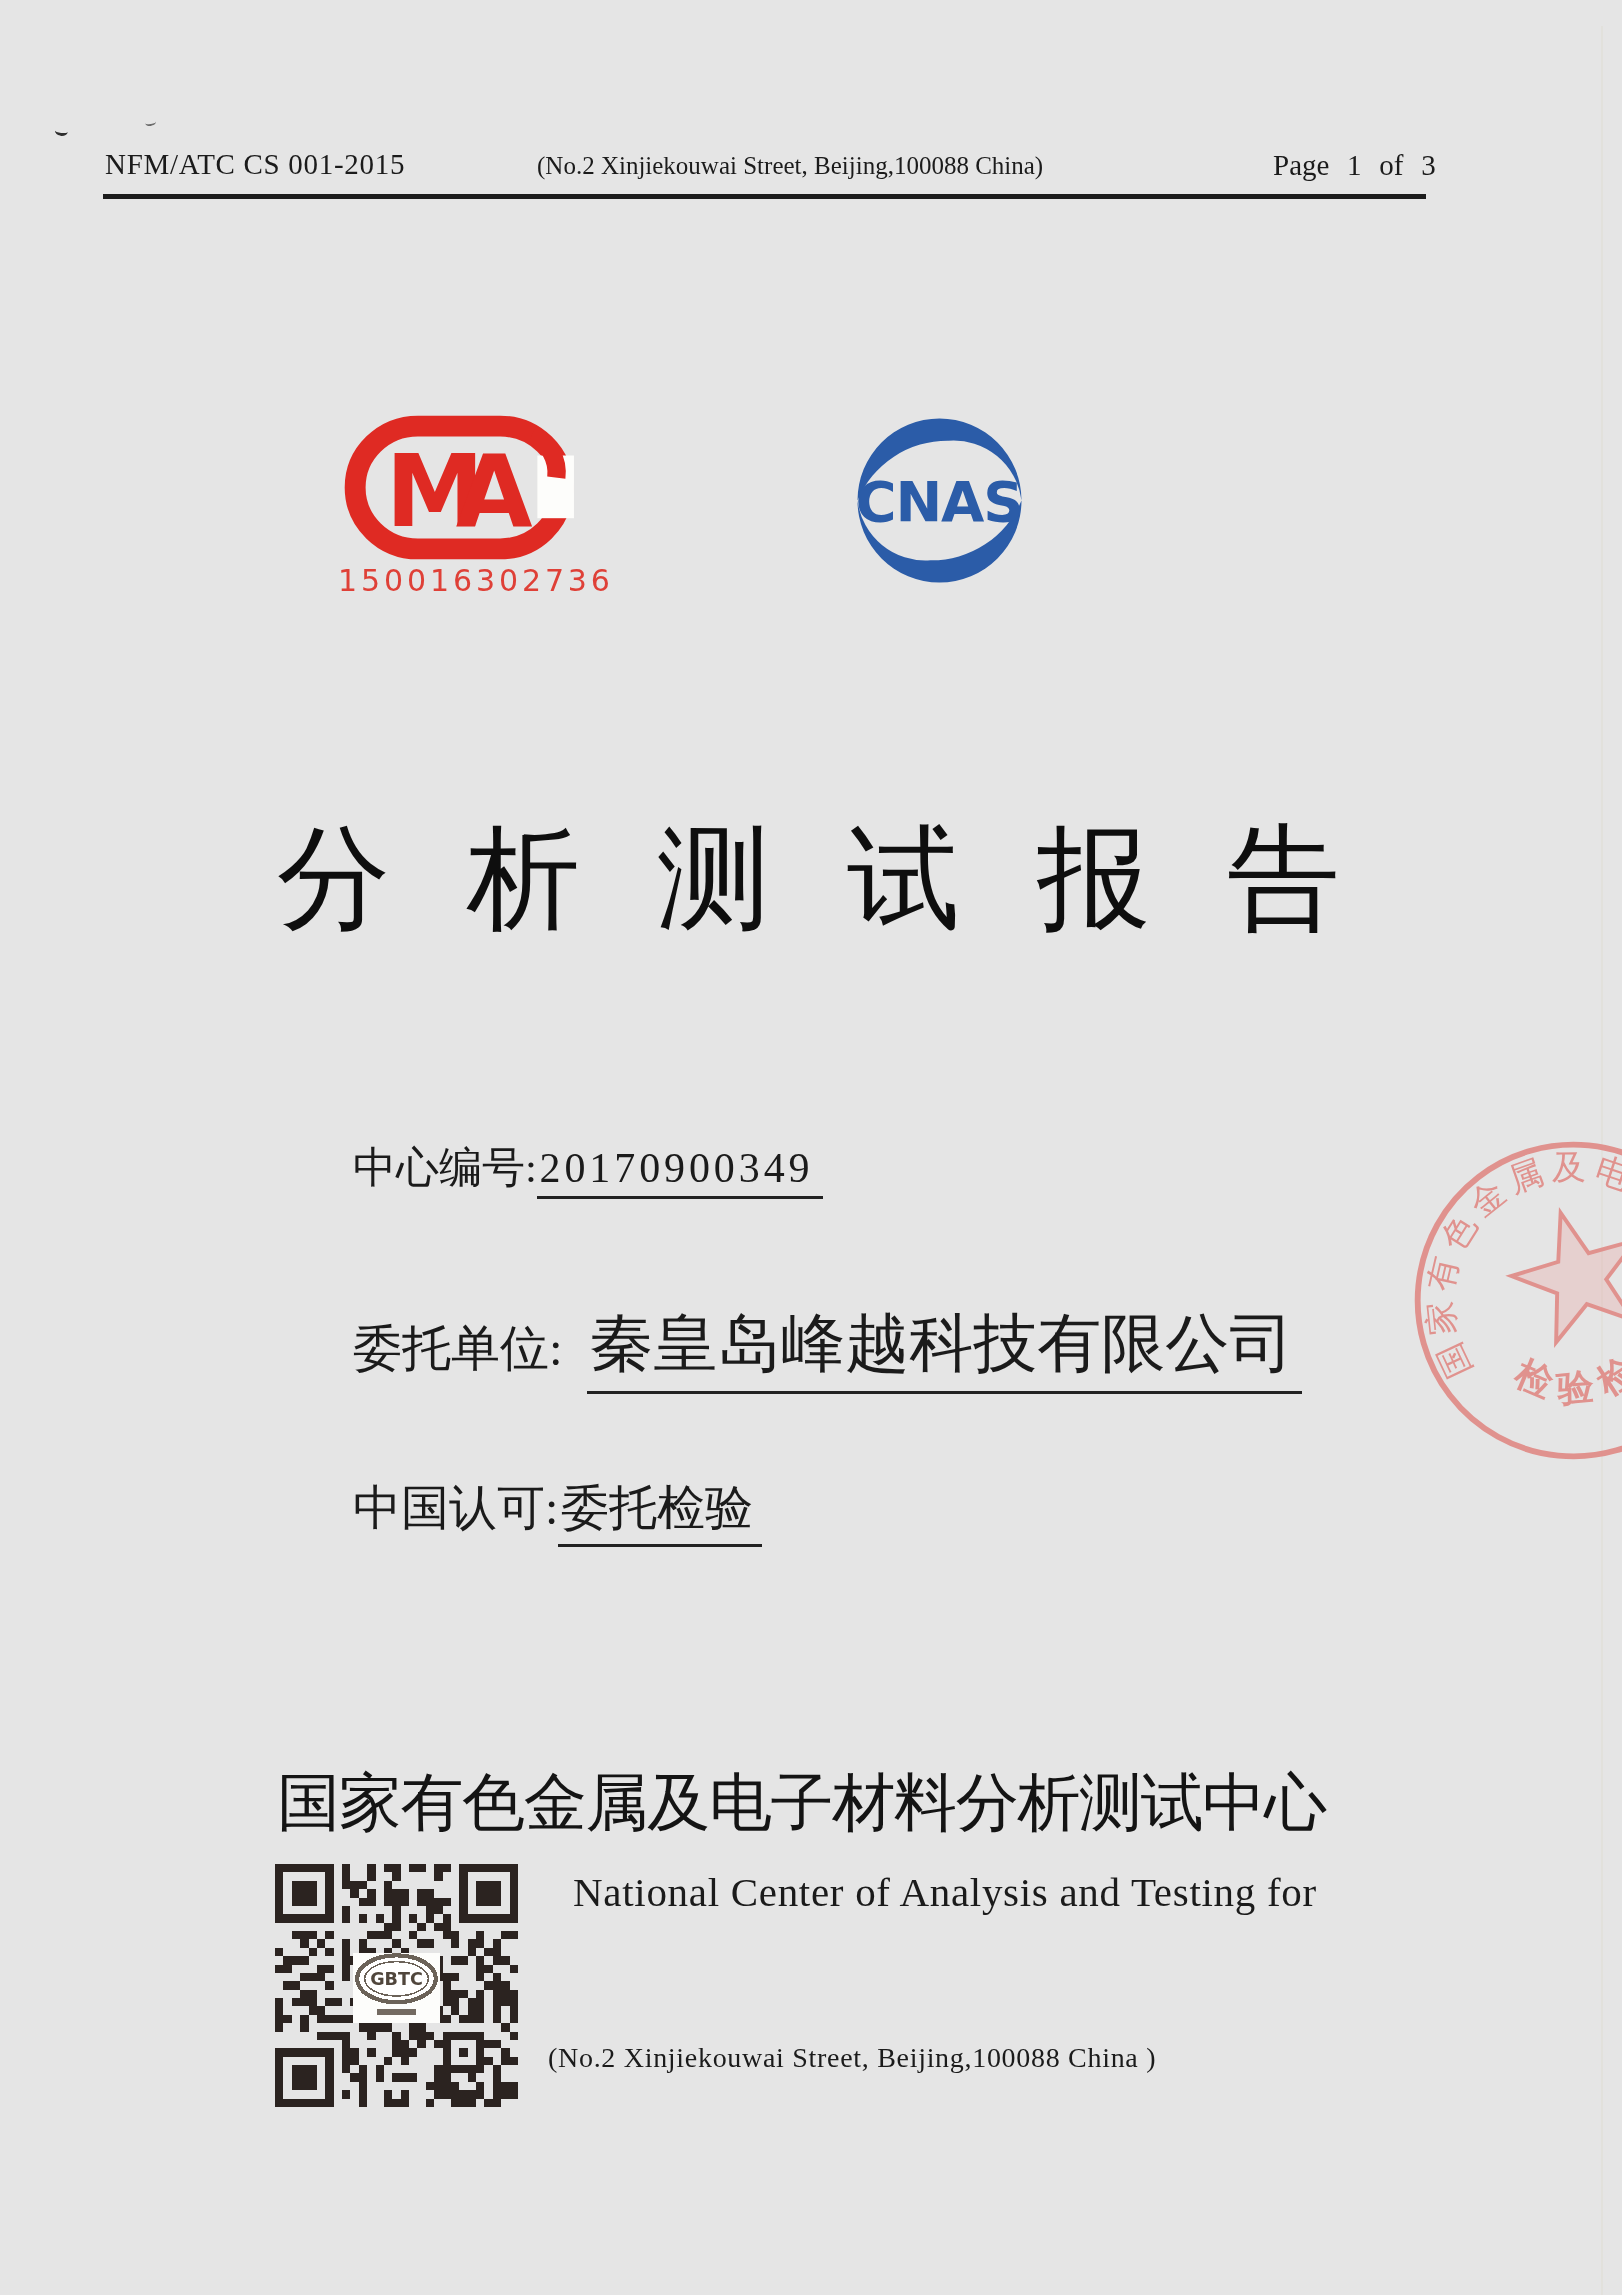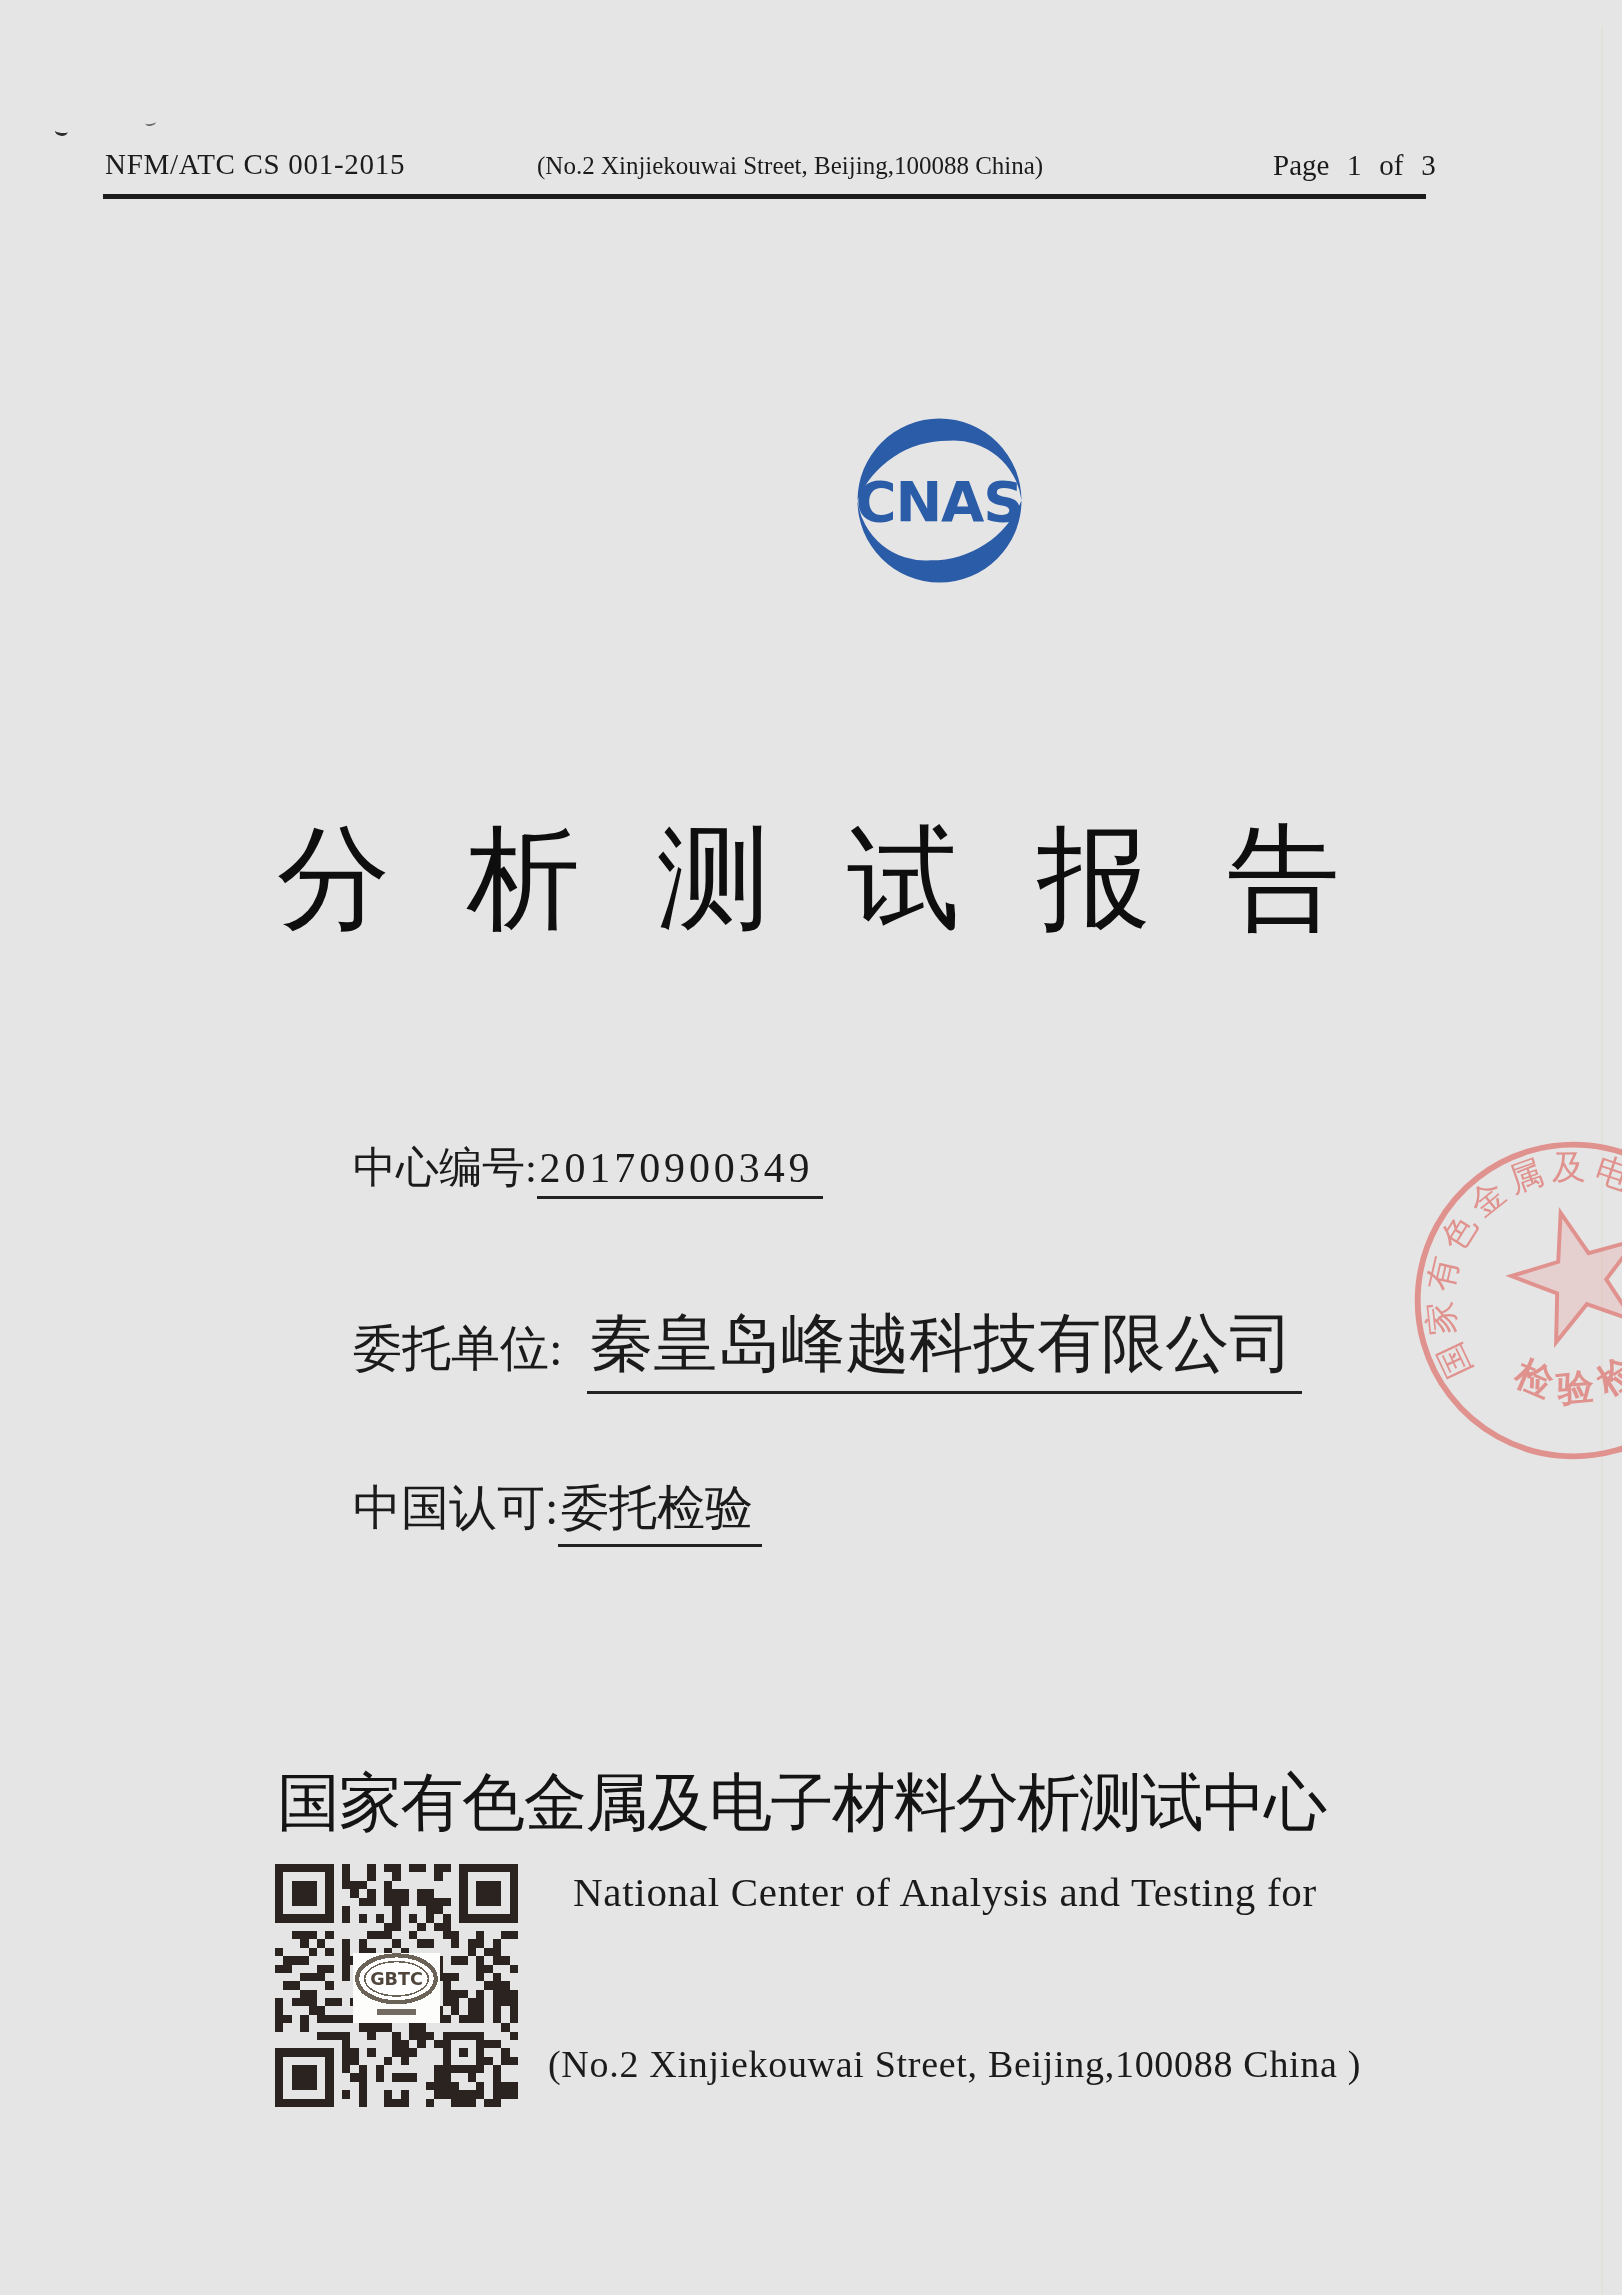--- a/index.html
+++ b/index.html
@@ -55,36 +55,45 @@
   .f3{left:353px;top:1476px;font-size:48px;}
 
   
   .stamp{left:1364px;top:1091px;width:419px;height:419px;opacity:.82;}
 
   
   .inst-cn{left:277px;top:1760px;font-size:63px;letter-spacing:-1.3px;color:#141414;white-space:nowrap;}
   .qr{left:275px;top:1864px;}
   .en1{left:533px;top:1868px;font-size:41px;letter-spacing:0.7px;margin-left:40px;}
   .en2{left:541px;top:1950px;font-size:44px;letter-spacing:0.7px;}
-  .en3{left:548px;top:2042px;font-size:38px;letter-spacing:0.7px;font-family:Liberation Serif, serif;}
+  .en3{left:548px;top:2042px;font-size:28px;letter-spacing:0.7px;font-family:Liberation Serif, serif;}
 </style>
 </head>
 <body>
 
 <div class="page">
 
   <div class="abs hdr-left">NFM/ATC CS 001-2015</div>
   <div class="abs hdr-center">(No.2 Xinjiekouwai Street, Beijing,100088 China)</div>
   <div class="abs hdr-right">Page 1 of 3</div>
   <div class="abs hdr-rule"></div>
 
   <div class="abs scratch1"></div>
   <div class="abs scratch2"></div>
   <div class="abs edge-line"></div>
 
+  <div class="abs cma-wrap">
+    <svg width="230" height="145" viewBox="0 0 352 222">
+      <rect x="17" y="17" width="318" height="188" rx="96" ry="94" fill="none" stroke="#df2a23" stroke-width="32"></rect>
+      <rect x="296" y="62" width="56" height="96" fill="#fdfdfb"></rect>
+      <path d="M 288 30 A 64 64 0 0 1 325 96" fill="none" stroke="#df2a23" stroke-width="28"></path>
+      <text x="176" y="170" text-anchor="middle" textLength="225" font-family="DejaVu Sans, Liberation Sans, sans-serif" font-weight="bold" font-size="152" fill="#df2a23">MA</text>
+    </svg>
+    <div class="cma-number">150016302736</div>
+  </div>
 
   <svg class="abs cnas-badge" width="177" height="177" viewBox="0 0 272 272">
     <path d="M 10 136 A 126 126 0 0 1 262 136 A 105 105 0 0 0 150 44 A 150 150 0 0 0 10 136 Z" fill="#2b5ca8"></path>
     <path d="M 10 136 A 126 126 0 0 1 262 136 A 105 105 0 0 0 150 44 A 150 150 0 0 0 10 136 Z" fill="#2b5ca8" transform="rotate(180 136 136)"></path>
     <text x="136" y="168" text-anchor="middle" textLength="258" font-family="DejaVu Sans, Liberation Sans, sans-serif" font-weight="bold" font-size="86" fill="#2b5ca8">CNAS</text>
   </svg>
 
   <div class="abs report-title">分析测试报告</div>
 
   <div class="abs field f1">

